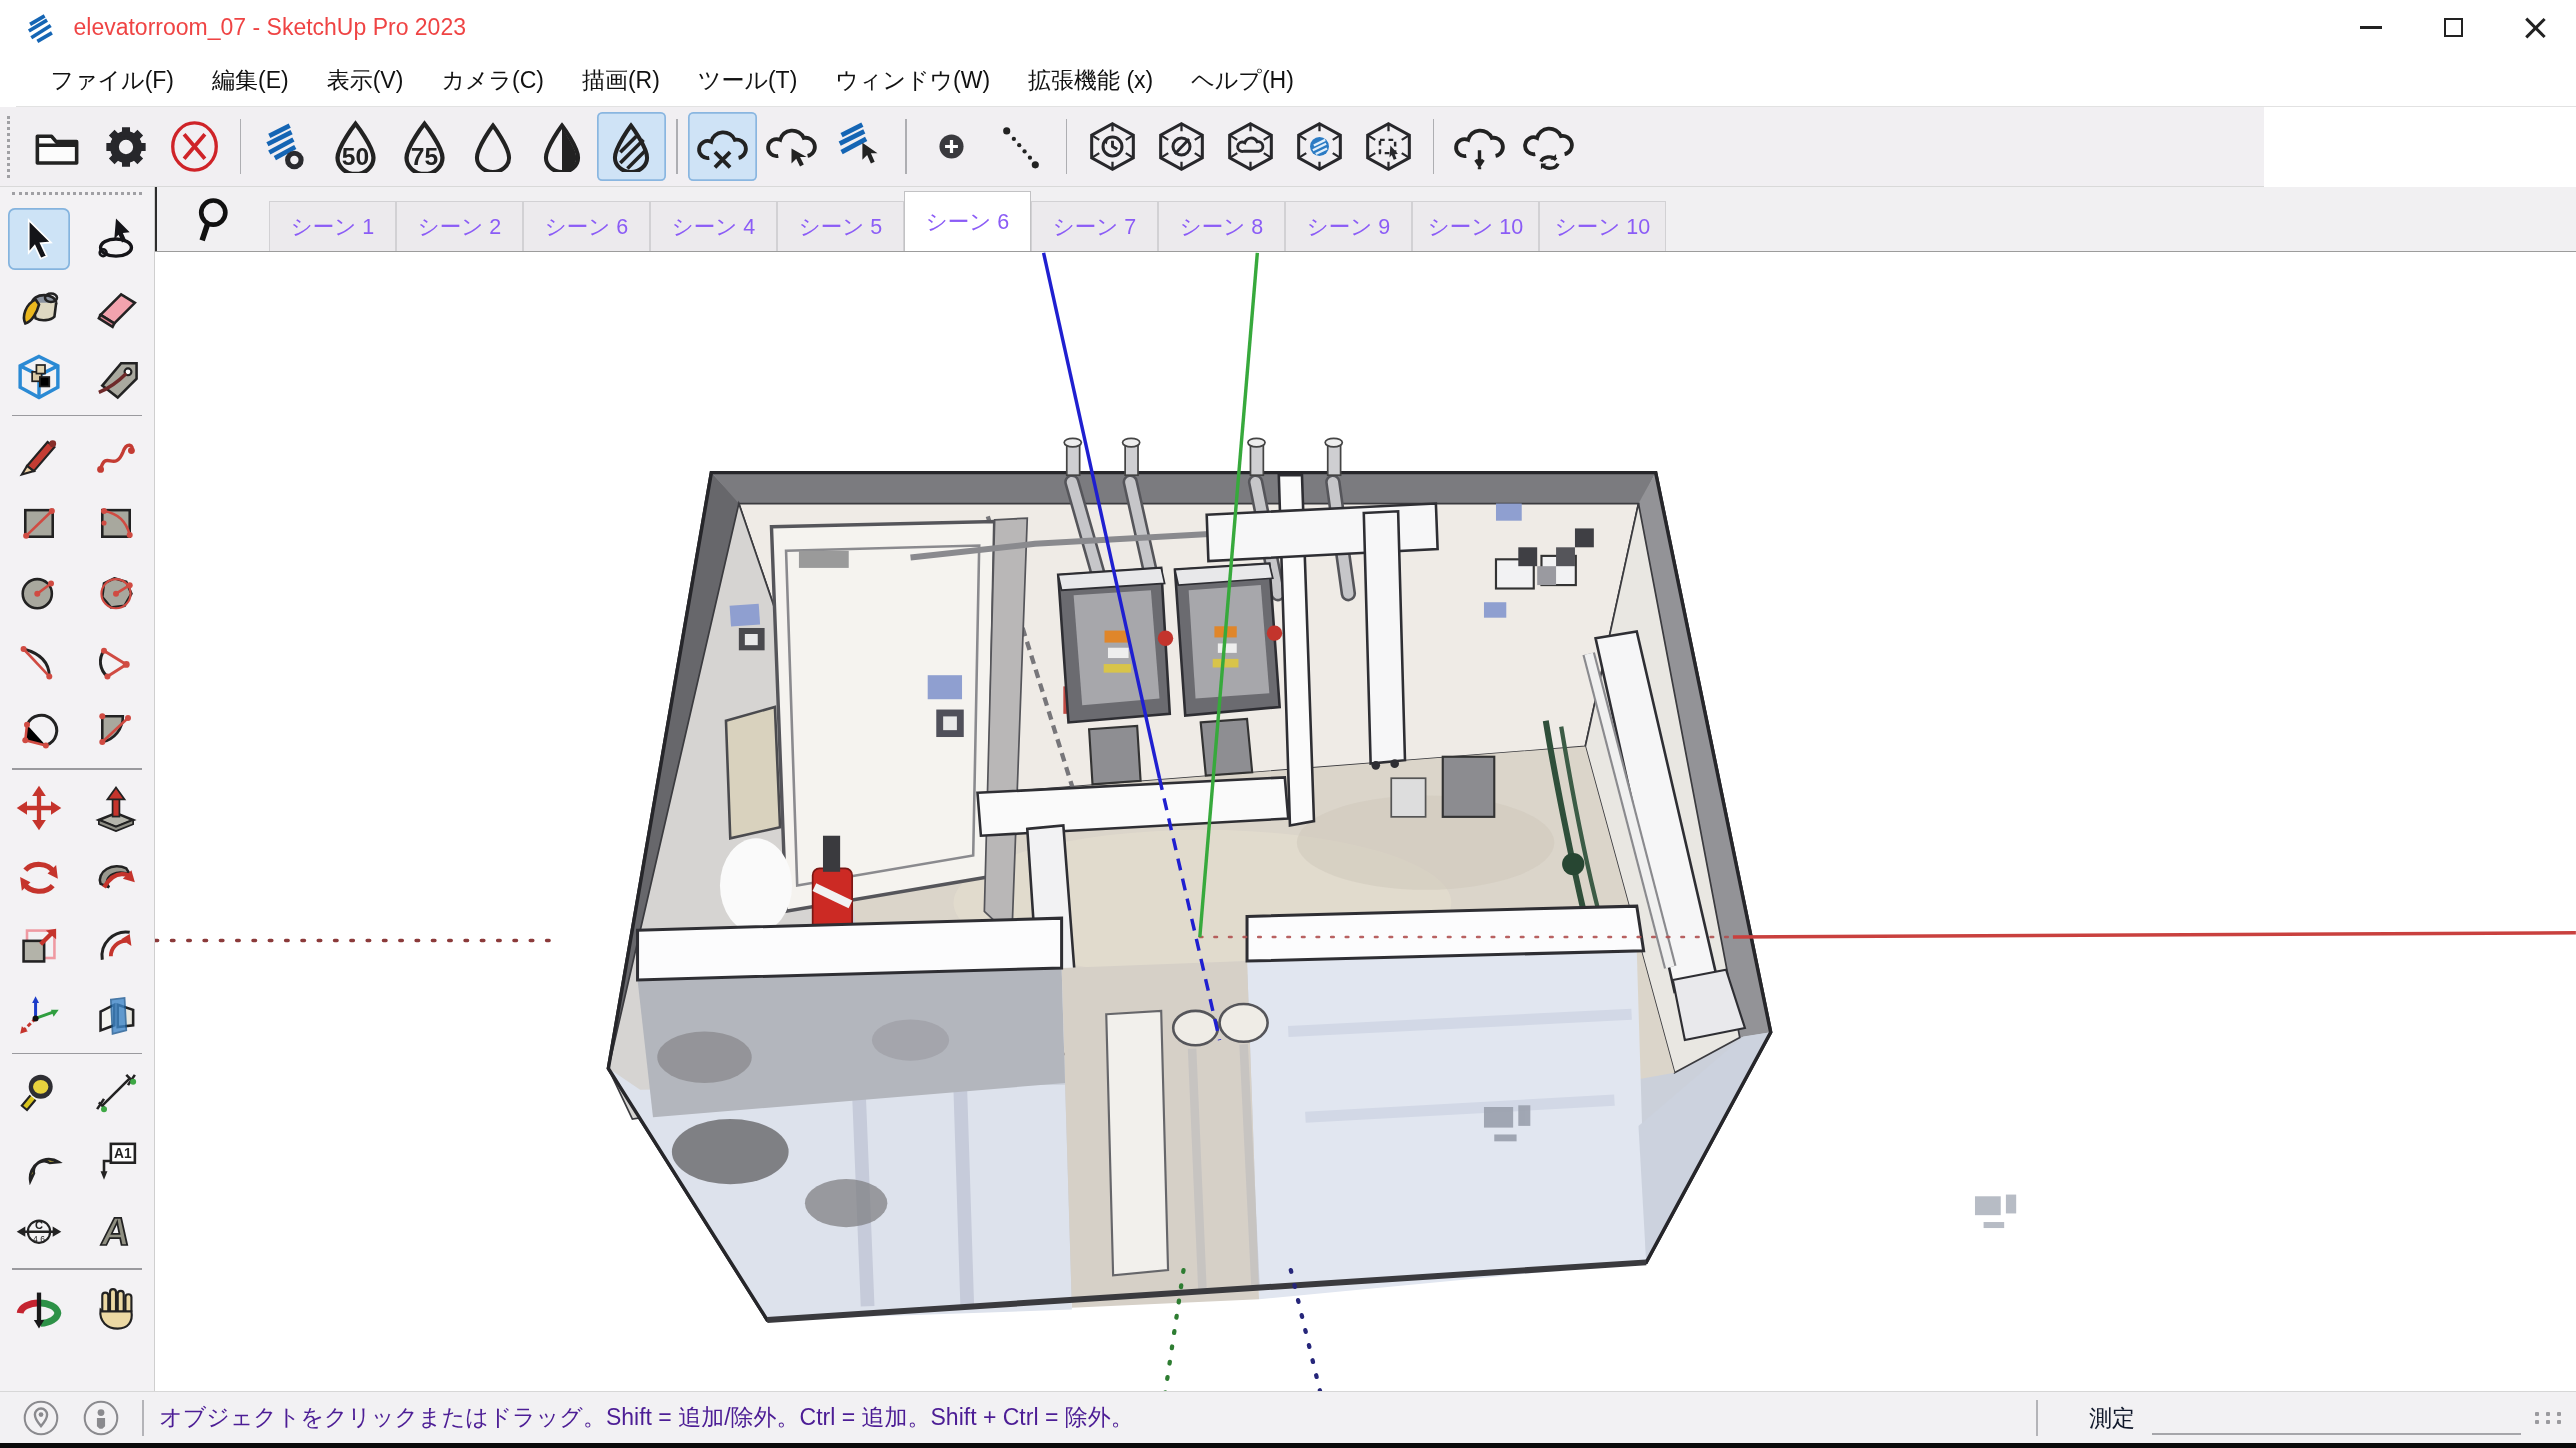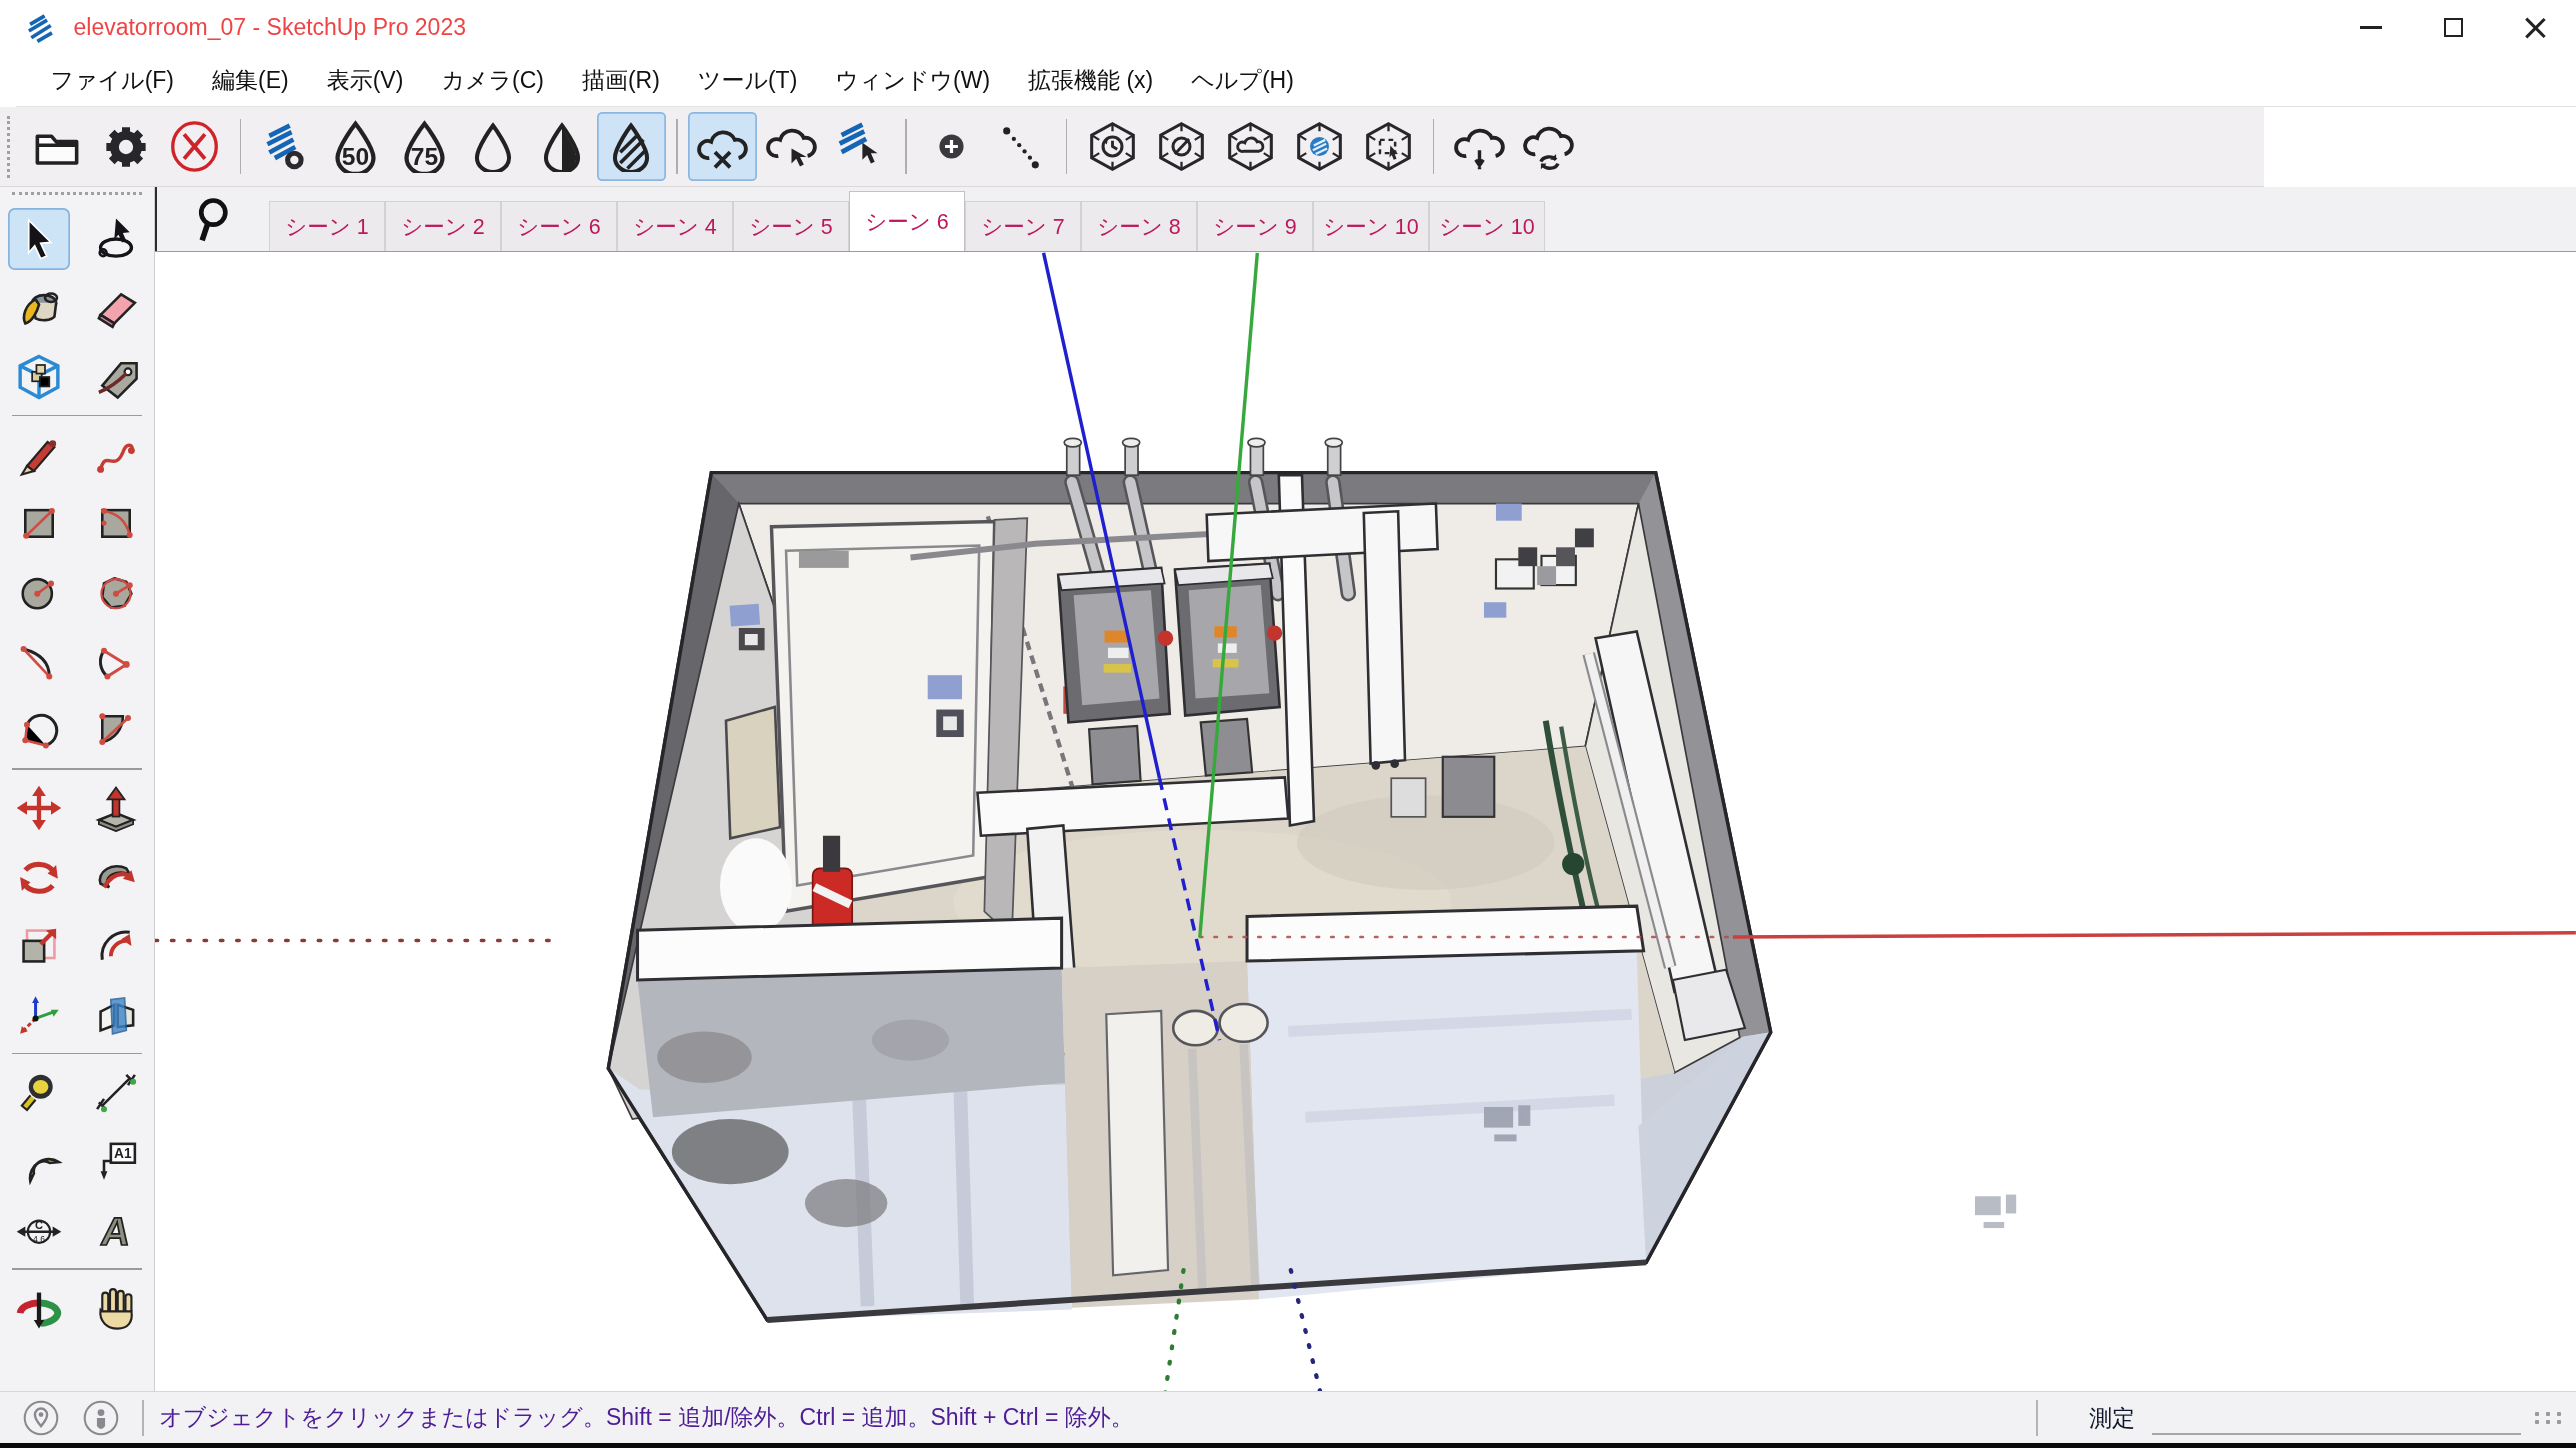--- a/index.html
+++ b/index.html
@@ -33,22 +33,22 @@
   .shandle { height:10.3px; border-top:3.4px dotted #a0a0a4; margin:5.2px 12px 1.7px 12px; }
   .srow { display:flex; justify-content:space-around; align-items:center; height:69px; }
   .scell { width:62px; height:62px; display:flex; align-items:center; justify-content:center; border-radius:6.9px; }
   .scell.active { background:#cde3f6; box-shadow:inset 0 0 0 1.7px #85b4de; }
   .ssep { height:1.7px; background:#9a9a9e; margin:3.4px 12px; }
 
   .tabbar { position:absolute; left:155px; top:187px; width:2421px; height:64px; background:#f1f0f2;
     border-left:2.6px solid #2d2d2d; display:flex; align-items:flex-end; }
   .magwrap { width:52px; height:52px; margin:0 26px 5.2px 34px; }
   .tabs { display:flex; align-items:flex-end; height:100%; }
-  .tab { width:116px; height:50px; background:#eceaed; border:0.9px solid #d2d1d4; border-bottom:none;
-    display:flex; align-items:center; justify-content:center; font-size:21.5px; color:#be185d; }
+  .tab { width:127px; height:50px; background:#eceaed; border:0.9px solid #d2d1d4; border-bottom:none;
+    display:flex; align-items:center; justify-content:center; font-size:21.5px; color:#8b5cf6; }
   .tab.active { background:#fff; height:60px; border-color:#c2c2c4; }
 
   .viewport { position:absolute; left:155px; top:251px; width:2421px; height:1140px; background:#fff;
     border-top:0.9px solid #9c9c9c; }
 
   .statusbar { position:absolute; left:0; top:1391px; width:2576px; height:52px; background:#f2f1f3;
     border-top:0.9px solid #d7d7d7; display:flex; align-items:center; }
   .sb-icon { width:38px; height:38px; margin-left:22px; }
   .sb-div { width:1.7px; height:36px; background:#b4b4b8; margin:0 15.5px 0 22px; }
   .sb-hint { font-size:23px; color:#4c1d95; }

